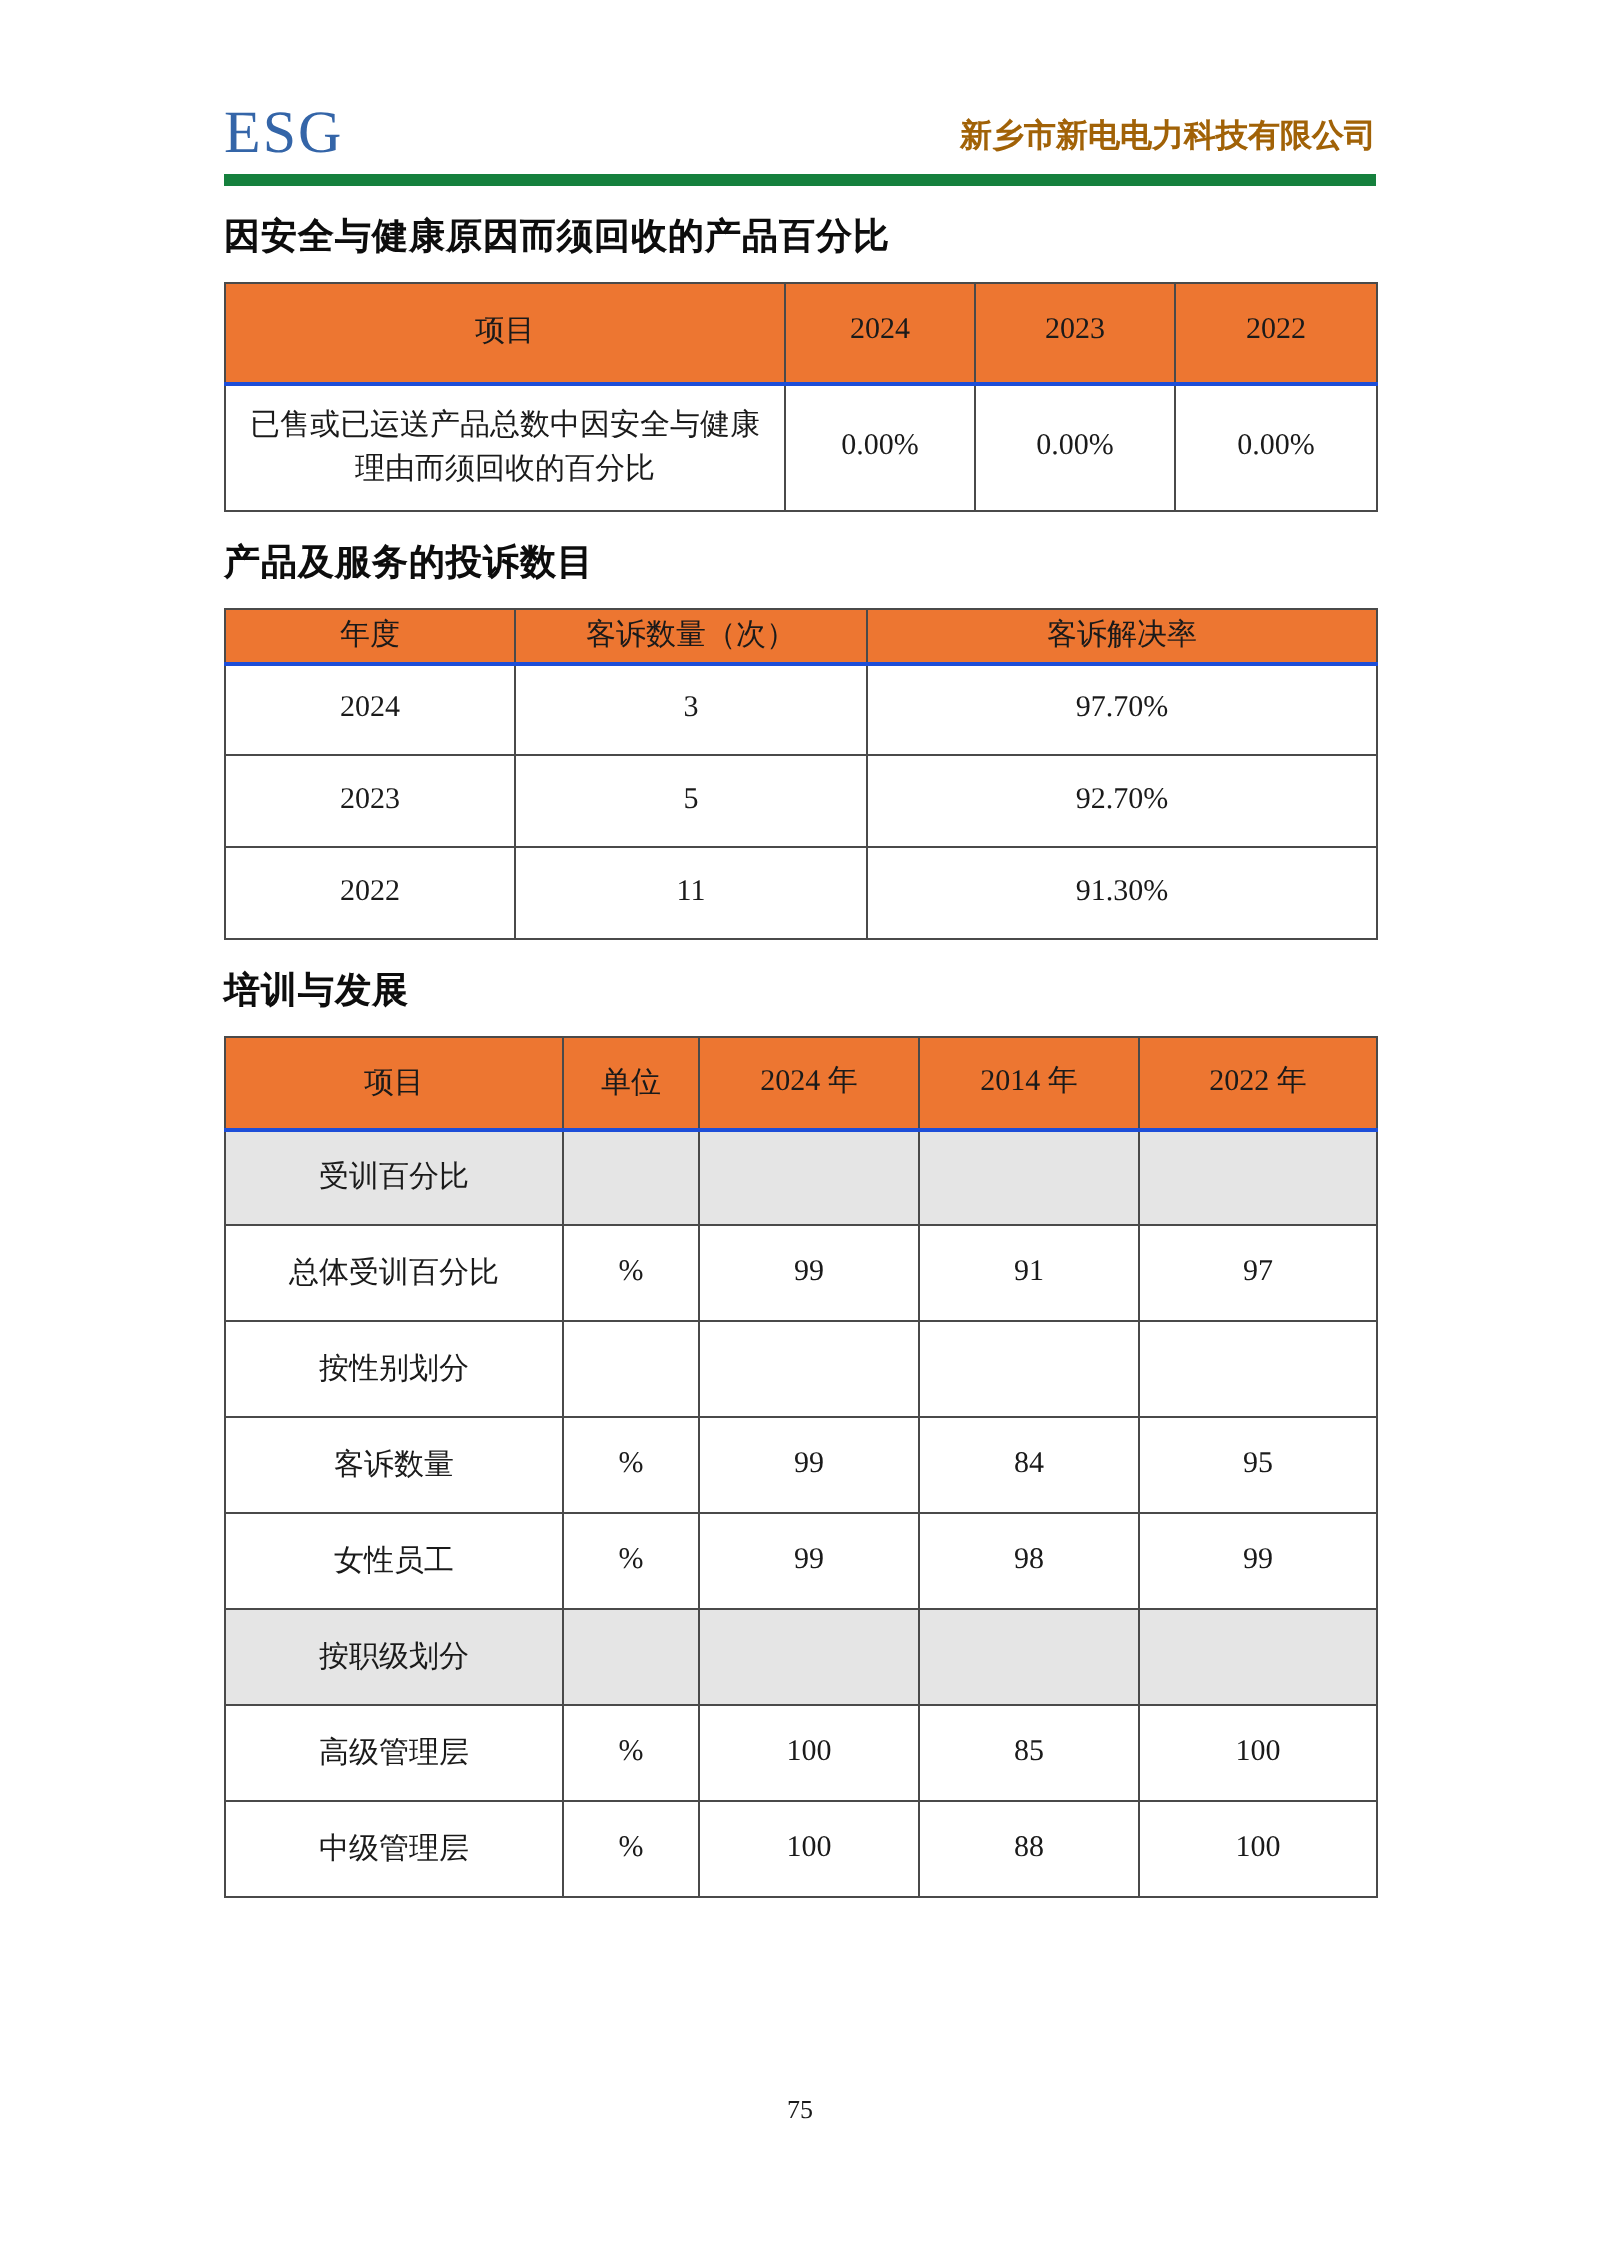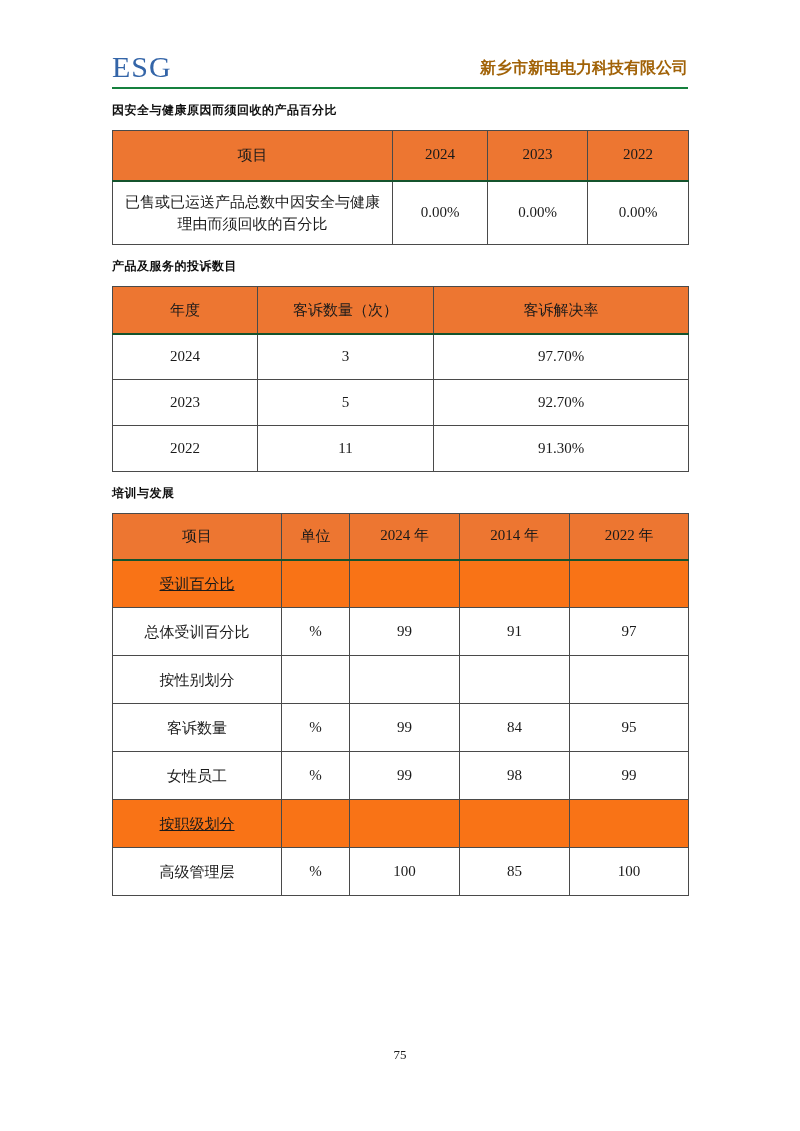--- a/index.html
+++ b/index.html
@@ -6,52 +6,52 @@
   html,body { background:#ffffff; }
   .page {
     width:800px; height:1131px; margin:0 auto; background:#ffffff;
     position:relative; padding:52px 112px 0 112px;
     font-family:"Liberation Sans", sans-serif; color:#1a1a1a;
     overflow:hidden;
   }
   
   .header-bar {
     display:flex; justify-content:space-between; align-items:flex-end;
-    border-bottom:2px solid #15803d; padding-bottom:5px;
+    border-bottom:6px solid #15803d; padding-bottom:5px;
   }
   .logo {
     font-family:"Liberation Serif", serif; font-size:30px; line-height:1;
     color:#3465a8; letter-spacing:1px;
   }
   .company {
     font-family:"Liberation Serif", serif; font-weight:bold; font-size:16px;
     color:#a16207; padding-bottom:3px;
   }
   
   .section-title {
-    font-size:12px; font-weight:bold; color:#0d0d0d;
+    font-size:18px; font-weight:bold; color:#0d0d0d;
     margin-top:13px; margin-bottom:11px; letter-spacing:0.5px;
   }
   
   table { border-collapse:collapse; table-layout:fixed; width:576px; }
   th, td {
     border:1px solid #4a4a4a; text-align:center; vertical-align:middle;
     padding:2px 6px; font-weight:normal; font-size:15px; color:#1a1a1a;
     line-height:1.45;
   }
-  thead th { background:#ed7631; border-bottom:2px solid #14532d; }
+  thead th { background:#ed7631; border-bottom:2px solid #1d4ed8; }
   .num { font-family:"Liberation Serif", serif; }
   .zh  { font-family:"Liberation Sans", sans-serif; }
   .t1 thead th { height:50px; }
   .t1 tbody td { height:64px; }
-  .t2 thead th { height:47px; }
+  .t2 thead th { height:27px; }
   .t2 tbody td { height:46px; }
   .t3 thead th { height:46px; }
   .t3 tbody td { height:48px; }
-  tr.hl td { background:#f97316;text-decoration:underline; }
+  tr.hl td { background:#e5e5e5; }
   
   .page-number {
     position:absolute; left:0; right:0; bottom:68px; text-align:center;
     font-family:"Liberation Serif", serif; font-size:13px; color:#1a1a1a;
   }
 </style>
 </head>
 <body>
 
 <div class="page">
@@ -181,18 +181,25 @@
         <td class="num"></td>
         <td class="num"></td>
       </tr>
       <tr>
         <td class="zh">高级管理层</td>
         <td class="num">%</td>
         <td class="num">100</td>
         <td class="num">85</td>
         <td class="num">100</td>
       </tr>
+      <tr>
+        <td class="zh">中级管理层</td>
+        <td class="num">%</td>
+        <td class="num">100</td>
+        <td class="num">88</td>
+        <td class="num">100</td>
+      </tr>
     </tbody>
   </table>
 
   <div class="page-number">75</div>
 
 </div>
 
 </body></html>

